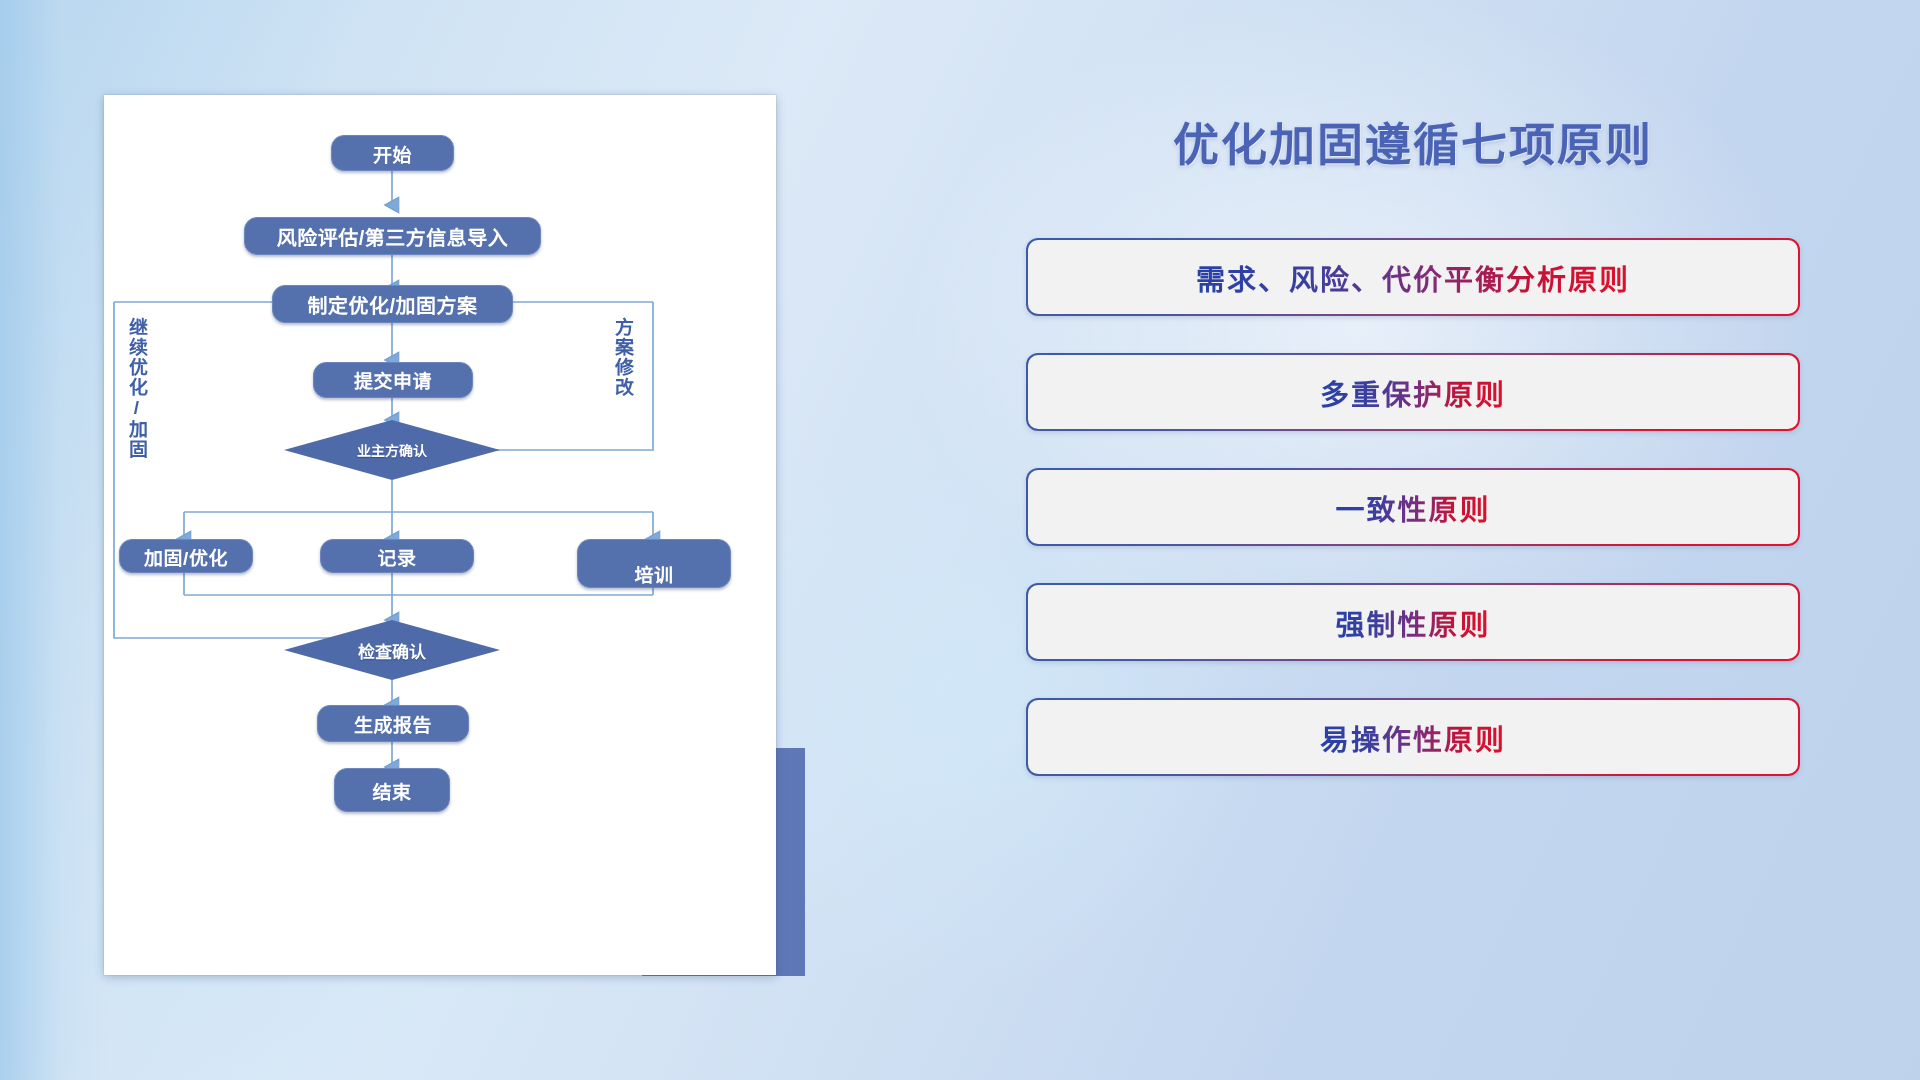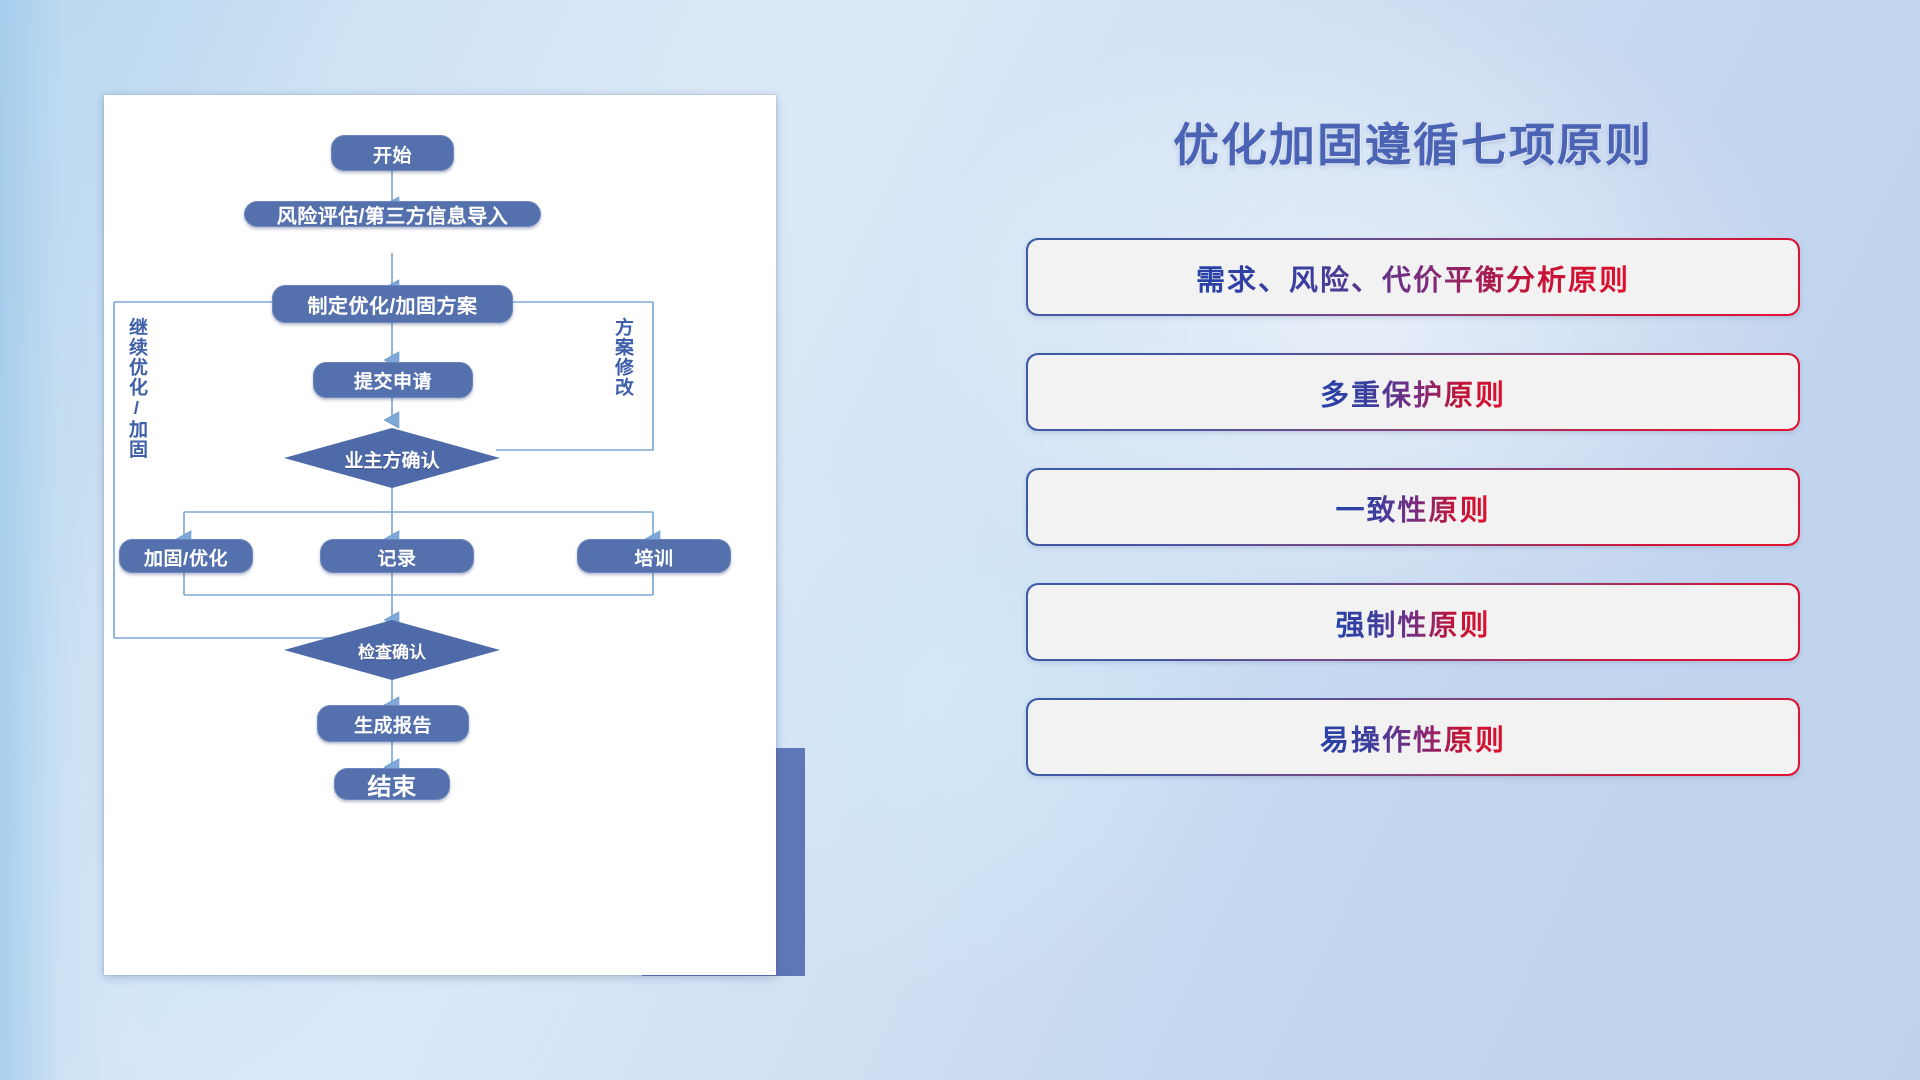--- a/index.html
+++ b/index.html
@@ -210,59 +210,59 @@
         <line x1="288" y1="582" x2="288" y2="610" marker-end="url(#ah)"></line>
 
         <line x1="288" y1="645" x2="288" y2="672" marker-end="url(#ah)"></line>
       </g>
     </svg>
 
     <div class="node" style="left:227px; top:40px; width:123px; height:36px; font-size:19px;">
       <span>开始</span>
     </div>
 
-    <div class="node" style="left:140px; top:106px; width:297px; height:26px; font-size:20px;">
+    <div class="node" style="left:140px; top:122px; width:297px; height:38px; font-size:20px;">
       <span>风险评估/第三方信息导入</span>
     </div>
 
     <div class="node" style="left:168px; top:190px; width:241px; height:38px; font-size:20px;">
       <span>制定优化/加固方案</span>
     </div>
 
     <div class="node" style="left:209px; top:267px; width:160px; height:36px; font-size:19px;font-family:Liberation Mono, monospace;">
       <span>提交申请</span>
     </div>
 
-    <div class="diamond" style="left:180px; top:333px; width:216px; height:60px; font-size:19px;">
+    <div class="diamond" style="left:180px; top:325px; width:216px; height:60px; font-size:14px;">
       <div class="dshape"></div>
       <span class="dlabel">业主方确认</span>
     </div>
 
     <div class="node" style="left:15px; top:444px; width:134px; height:34px; font-size:19px;">
       <span>加固/优化</span>
     </div>
 
     <div class="node" style="left:216px; top:444px; width:154px; height:34px; font-size:19px;">
       <span>记录</span>
     </div>
 
-    <div class="node" style="left:473px; top:444px; width:154px; height:34px; font-size:19px;">
+    <div class="node" style="left:473px; top:444px; width:154px; height:49px; font-size:19px;align-items:flex-end;">
       <span>培训</span>
     </div>
 
     <div class="diamond" style="left:180px; top:525px; width:216px; height:60px; font-size:17px;">
       <div class="dshape"></div>
       <span class="dlabel">检查确认</span>
     </div>
 
     <div class="node" style="left:213px; top:610px; width:152px; height:37px; font-size:19px;">
       <span>生成报告</span>
     </div>
 
-    <div class="node" style="left:230px; top:673px; width:116px; height:32px; font-size:24px;">
+    <div class="node" style="left:230px; top:673px; width:116px; height:44px; font-size:19px;">
       <span>结束</span>
     </div>
 
     <div class="vlabel" style="left:22px; top:222px; font-size:19px;">继续优化/加固</div>
 
     <div class="vlabel" style="left:508px; top:222px; font-size:19px;">方案修改</div>
 
   </div>
 
   <div class="panel-title">优化加固遵循七项原则</div>

